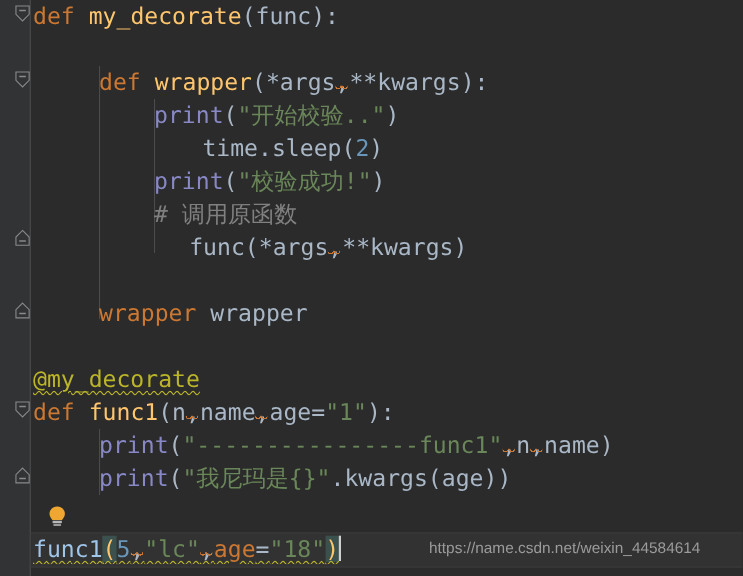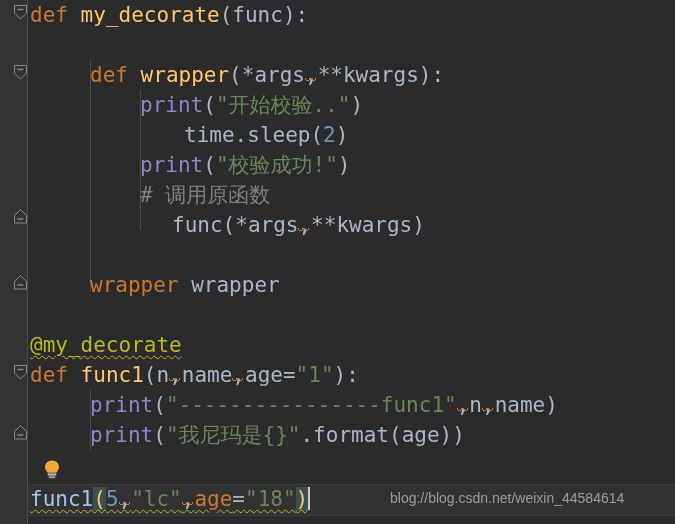--- a/index.html
+++ b/index.html
@@ -160,28 +160,28 @@
     <div class="line" style="top:210px;left:112px;margin-left:32px;"><span class="id">func</span><span class="id">(</span><span class="id">*args</span><span class="id comma-warn">,</span><span class="id">**kwargs</span><span class="id">)</span></div>
 
     <div class="line" style="top:270px;left:62px;"><span class="kw">wrapper</span> <span class="id">wrapper</span></div>
 
     <div class="line" style="top:330px;left:2px;text-align:center;"><span class="deco wavy-yellow">@my_decorate</span></div>
 
     <div class="line" style="top:360px;left:2px;"><span class="kw">def</span> <span class="fn">func1</span><span class="id">(</span><span class="id">n</span><span class="id comma-warn">,</span><span class="id">name</span><span class="id comma-warn">,</span><span class="id">age</span><span class="id">=</span><span class="str">"1"</span><span class="id">)</span><span class="id">:</span></div>
 
     <div class="line" style="top:390px;left:62px;"><span class="id" style="color:#8888c6">print</span><span class="id">(</span><span class="str">"----------------func1"</span><span class="id comma-warn">,</span><span class="id">n</span><span class="id comma-warn">,</span><span class="id">name</span><span class="id">)</span></div>
 
-    <div class="line" style="top:420px;left:62px;"><span class="id" style="color:#8888c6">print</span><span class="id">(</span><span class="str">"我尼玛是{}"</span><span class="id">.</span><span class="id">format</span><span class="id">(</span><span class="id">age</span><span class="id">)</span><span class="id">)</span></div>
+    <div class="line" style="top:420px;left:62px;"><span class="id" style="color:#8888c6">print</span><span class="id">(</span><span class="str">"我尼玛是{}"</span><span class="id">.</span><span class="id">kwargs</span><span class="id">(</span><span class="id">age</span><span class="id">)</span><span class="id">)</span></div>
 
     <div class="bulb" style="top:459px;left:14px;">
       <svg width="20" height="22" viewBox="0 0 20 22">
         <path d="M10 1.5 C5.8 1.5 3 4.6 3 8.1 c0 2.6 1.6 4.3 2.6 5.6 h8.8 c1-1.3 2.6-3 2.6-5.6 C17 4.6 14.2 1.5 10 1.5 Z" fill="#f0a732"></path>
         <rect x="5.8" y="14.4" width="8.4" height="2.2" fill="#b9b9b9"></rect>
         <rect x="6.6" y="17.2" width="6.8" height="2.0" fill="#9a9a9a"></rect>
       </svg>
     </div>
 
     <div class="line wavy-yellow" style="top:484px;left:2px;"><span class="id" style="color:#9fc5e8">func1</span><span class="brk bracket-hl">(</span><span class="num">5</span><span class="id comma-warn">,</span><span class="str">"lc"</span><span class="id comma-warn">,</span><span class="kw">age</span><span class="id">=</span><span class="str">"18"</span><span class="brk bracket-hl">)</span><span class="cursor"></span></div>
 
-    <div class="watermark" style="top:490px;left:362px;">blog://blog.csdn.net/weixin_44584614</div>
+    <div class="watermark" style="top:490px;left:362px;">https://name.csdn.net/weixin_44584614</div>
 
   </div>
 </div>
 
 </body></html>

